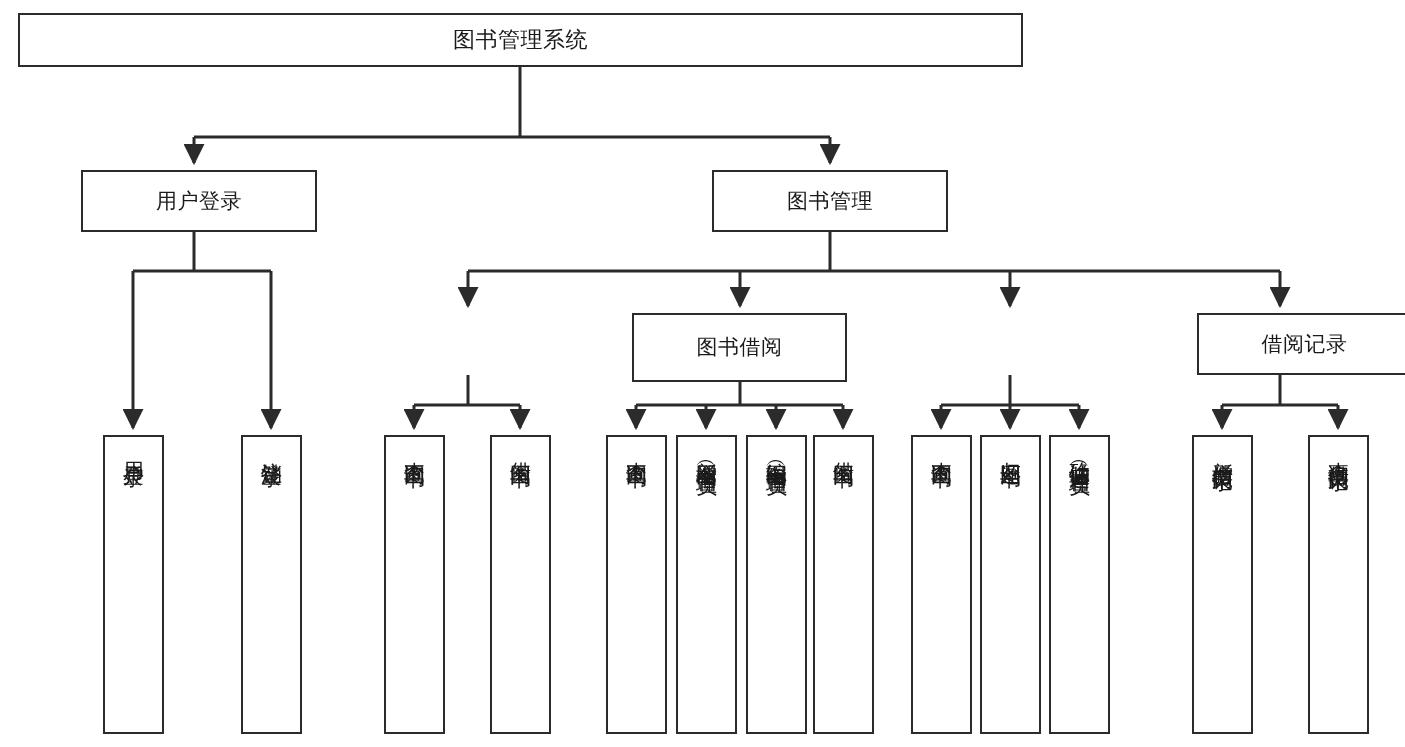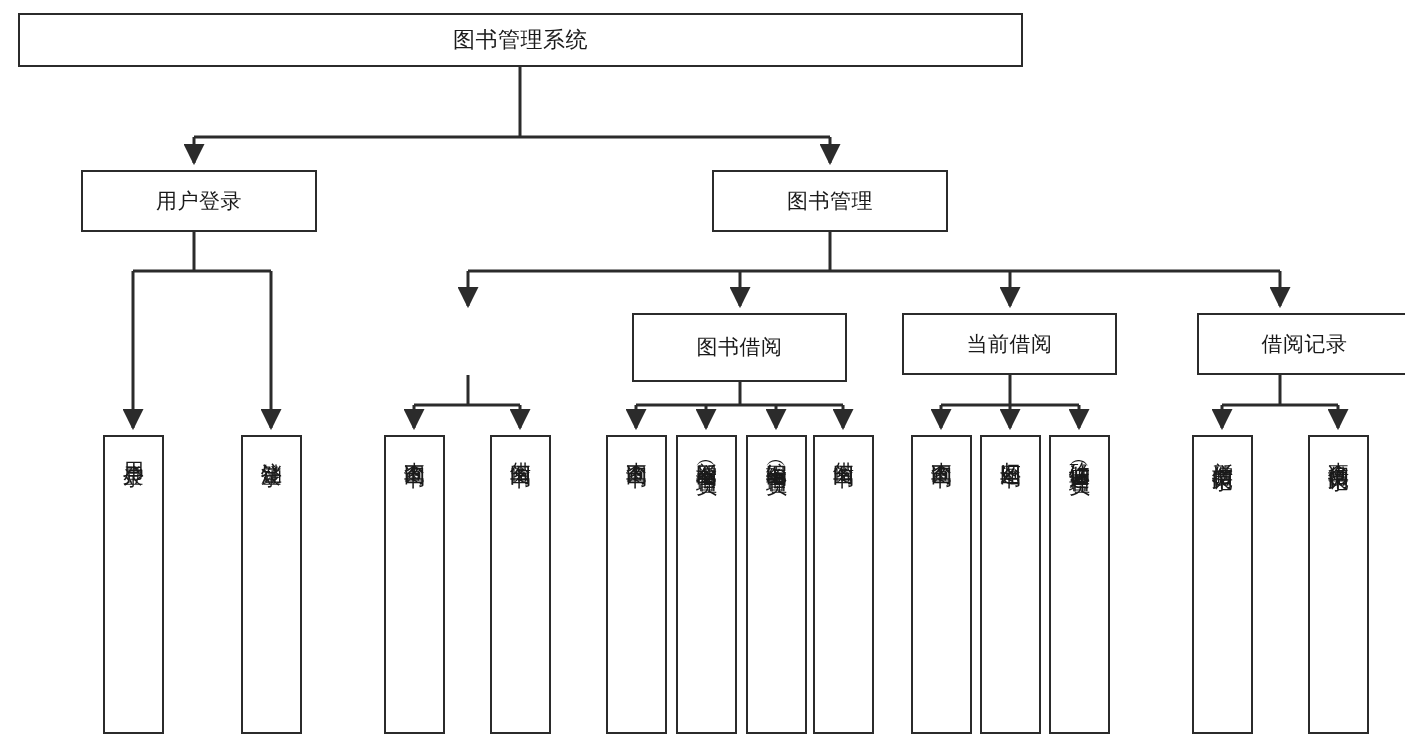--- a/index.html
+++ b/index.html
@@ -130,23 +130,20 @@
   <div class="node horiz" style="left:81px; top:170px; width:236px; height:62px;">
     <span class="label">用户登录</span>
   </div>
   <div class="node horiz" style="left:712px; top:170px; width:236px; height:62px;">
     <span class="label">图书管理</span>
   </div>
 
   <div class="node horiz" style="left:632px; top:313px; width:215px; height:69px;">
     <span class="label">图书借阅</span>
   </div>
-  <div class="node horiz" style="left:902px; top:313px; width:215px; height:62px;">
-    <span class="label">当前借阅</span>
-  </div>
   <div class="node horiz" style="left:1197px; top:313px; width:215px; height:62px;">
     <span class="label">借阅记录</span>
   </div>
 
   <div class="node vert" style="left:103px; top:435px; width:61px; height:299px;">
     <span class="label">用户登录</span>
   </div>
   <div class="node vert" style="left:241px; top:435px; width:61px; height:299px;">
     <span class="label">注销登录</span>
   </div>

